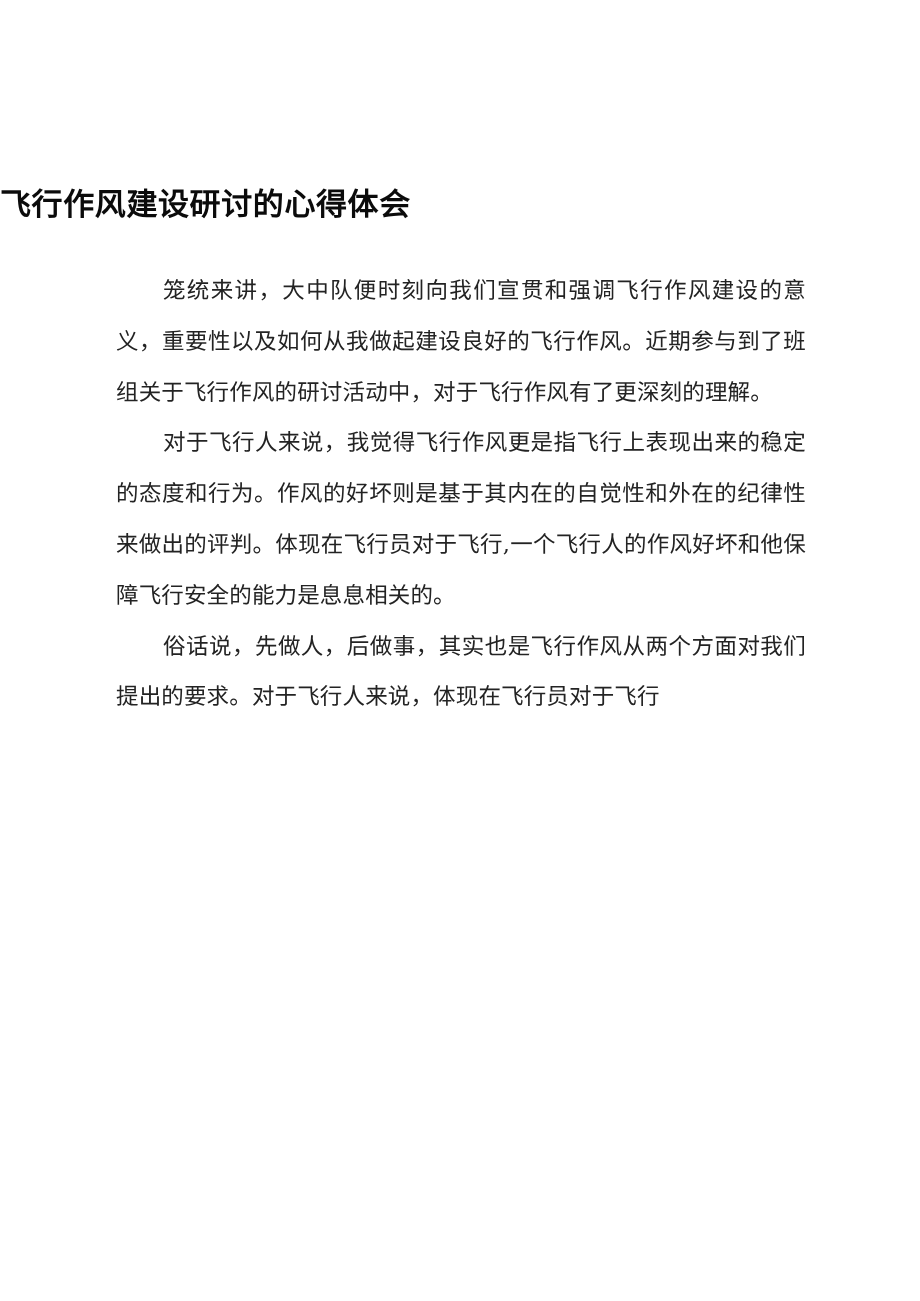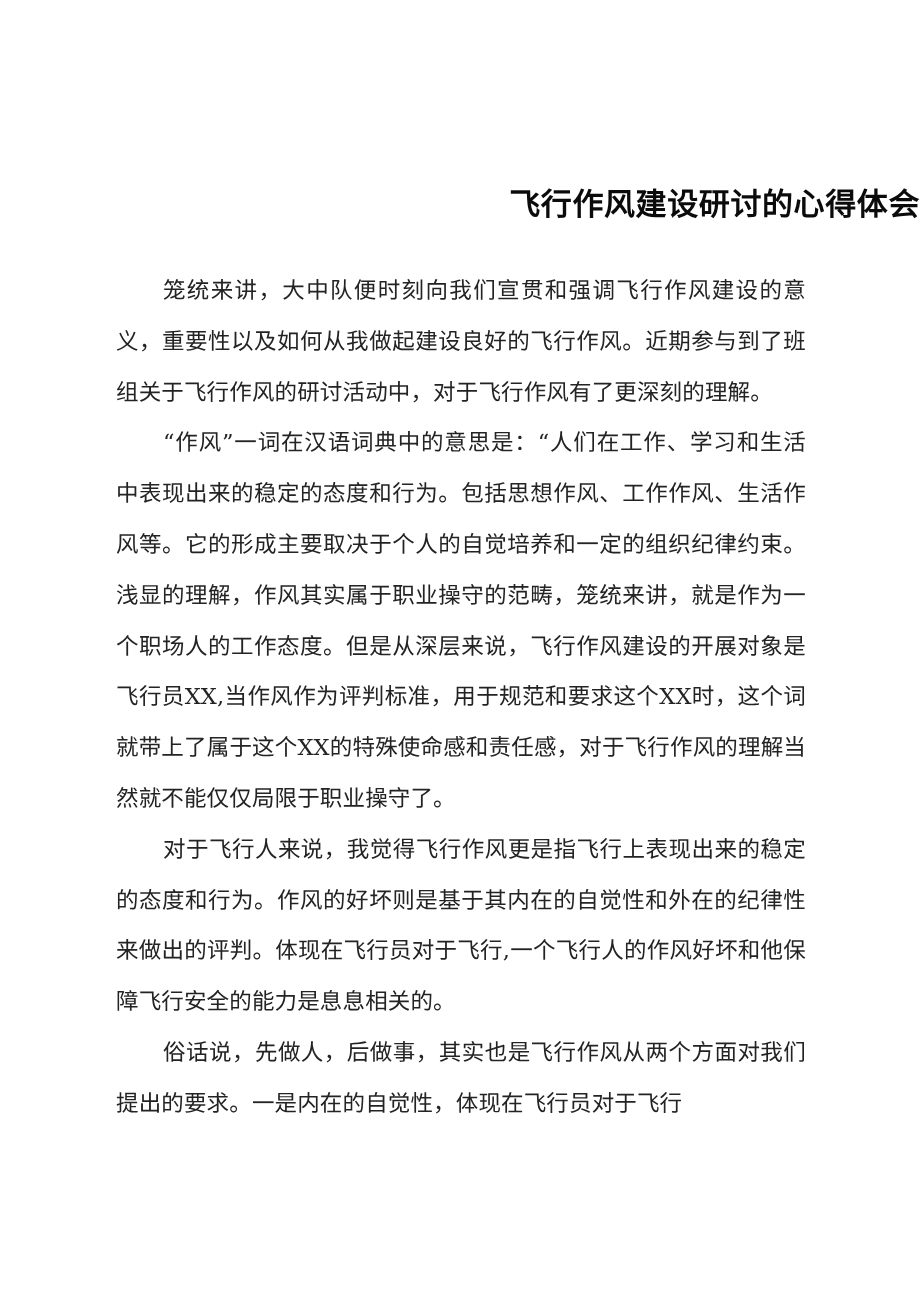--- a/index.html
+++ b/index.html
@@ -18,21 +18,21 @@
     overflow: hidden;
     box-sizing: border-box;
   }
 
   
   .doc-title {
     position: absolute;
     left: 0;
     right: 0;
     top: 163px;
-    text-align: right;
+    text-align: left;
     font-family: "Liberation Sans", "DejaVu Sans", sans-serif;
     font-weight: 700;
     font-size: 31px;
     line-height: 42px;
     letter-spacing: 0.6px;
     color: #0b0b0b;
     white-space: nowrap;
   }
 
   
@@ -71,21 +71,20 @@
 <body>
 
 <div class="page">
 
   <h1 class="doc-title">飞行作风建设研讨的心得体会</h1>
 
   <div class="body-column">
 
     <p class="para">笼统来讲，大中队便时刻向我们宣贯和强调飞行作风建设的意义，重要性以及如何从我做起建设良好的飞行作风。近期参与到了班组关于飞行作风的研讨活动中，对于飞行作风有了更深刻的理解。</p>
 
-    <p class="para">“作风”一词在汉语词典中的意思是：“人们在工作、学习和生活中表现出来的稳定的态度和行为。包括思想作风、工作作风、生活作风等。它的形成主要取决于个人的自觉培养和一定的组织纪律约束。浅显的理解，作风其实属于职业操守的范畴，笼统来讲，就是作为一个职场人的工作态度。但是从深层来说，飞行作风建设的开展对象是飞行员XX,当作风作为评判标准，用于规范和要求这个XX时，这个词就带上了属于这个XX的特殊使命感和责任感，对于飞行作风的理解当然就不能仅仅局限于职业操守了。</p>
 
     <p class="para">对于飞行人来说，我觉得飞行作风更是指飞行上表现出来的稳定的态度和行为。作风的好坏则是基于其内在的自觉性和外在的纪律性来做出的评判。体现在飞行员对于飞行,一个飞行人的作风好坏和他保障飞行安全的能力是息息相关的。</p>
 
-    <p class="para para-clipped">俗话说，先做人，后做事，其实也是飞行作风从两个方面对我们提出的要求。一是内在的自觉性，体现在飞行员对于飞行</p>
+    <p class="para para-clipped">俗话说，先做人，后做事，其实也是飞行作风从两个方面对我们提出的要求。对于飞行人来说，体现在飞行员对于飞行</p>
 
   </div>
 
 </div>
 
 </body></html>

